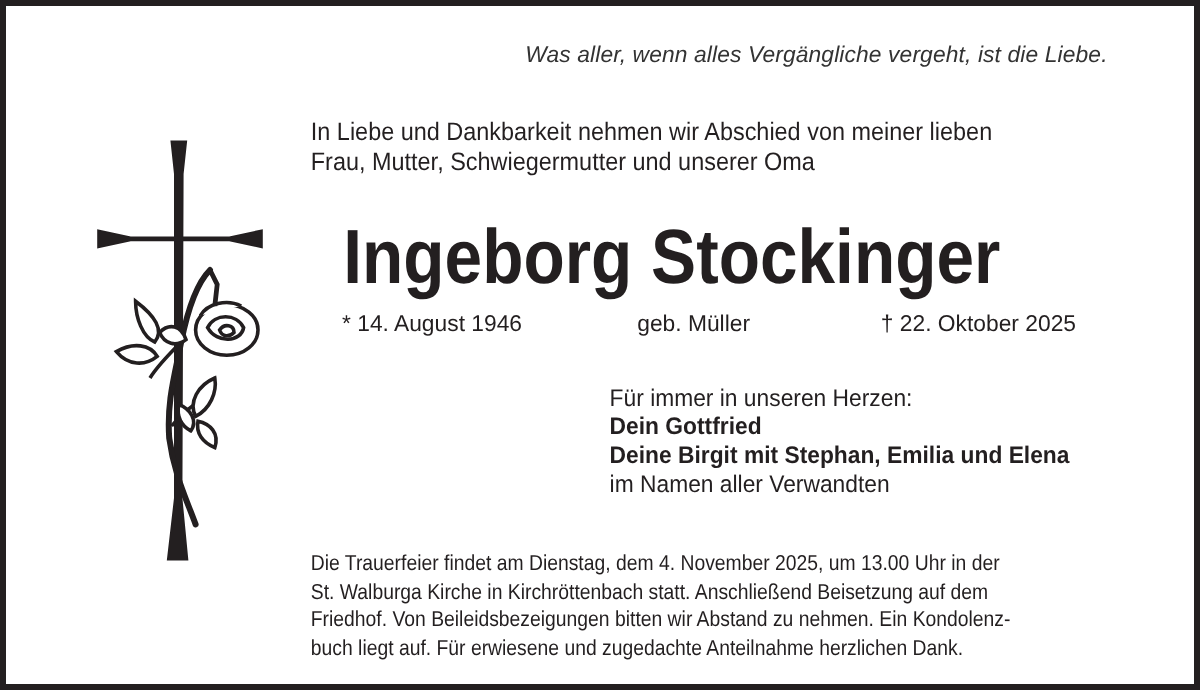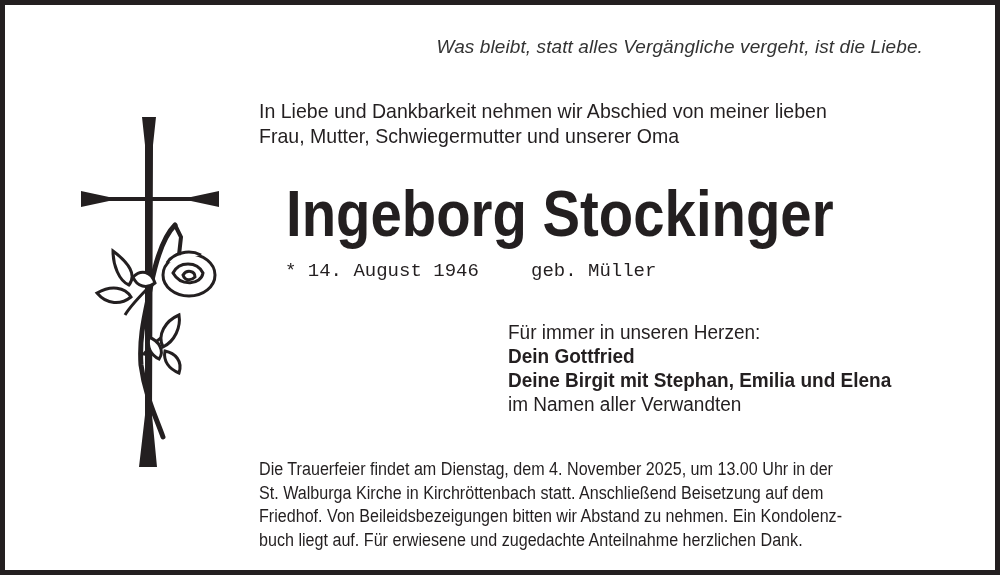--- a/index.html
+++ b/index.html
@@ -8,36 +8,36 @@
       position: absolute; left: 0; top: 0; width: 1000px; height: 575px;
       box-sizing: border-box; border: 5px solid #231f20; background: #ffffff;
     }
     .txt { position: absolute; color: #231f20; font-family: "Liberation Sans", "DejaVu Sans", sans-serif; white-space: nowrap; }
     .motto { right: 72px; top: 31px; font-size: 19px; font-style: italic; color: #333; letter-spacing: 0.1px; }
     .intro { left: 254px; top: 93px; font-size: 21px; line-height: 25px; transform: scaleX(0.93); transform-origin: left top; }
     .name {
       left: 281px; top: 172px; font-family: "Liberation Sans", sans-serif; font-weight: bold;
       font-size: 64px; letter-spacing: 0px; transform: scaleX(0.88); transform-origin: left top; line-height: 74px;
     }
-    .dates { top: 255px; font-size: 19px; font-family: Liberation Mono, monospace; }
+    .dates { top: 255px; font-size: 19px; font-family: Liberation Sans, sans-serif; }
     .born { left: 280px; }
     .maiden { left: 526px; }
     .died { left: 729px; }
     .mourners { left: 503px; top: 315px; font-size: 20px; line-height: 24px; transform: scaleX(0.95); transform-origin: left top; }
     .mourners .b { font-weight: bold; }
     .service { left: 254px; top: 453px; font-size: 18px; line-height: 23.6px; transform: scaleX(0.895); transform-origin: left top; }
     .service .line { display: block; }
     .cross { position: absolute; left: 74px; top: 110px; width: 142px; height: 360px; }
   </style>
 </head>
 <body>
 
 <div class="frame">
 
-  <div class="txt motto">Was bleibt, statt alles Vergängliche vergeht, ist die Liebe.</div>
+  <div class="txt motto">Was aller, wenn alles Vergängliche vergeht, ist die Liebe.</div>
 
   <div class="txt intro">
     <div>In Liebe und Dankbarkeit nehmen wir Abschied von meiner lieben</div>
     <div>Frau, Mutter, Schwiegermutter und unserer Oma</div>
   </div>
 
   <svg class="cross" viewBox="0 0 142 360">
 
     <path d="M63 2 L77 2 L74 30 L73 300 L78 352 L60 352 L66 300 L66 30 Z" fill="#231f20"></path>
 
@@ -62,20 +62,21 @@
       <path d="M100 200 C102 212 96 226 84 232 C78 220 86 206 100 200 Z"></path>
       <path d="M70 222 C80 226 86 236 80 244 C72 240 68 232 70 222 Z"></path>
       <path d="M86 236 C96 238 104 246 100 258 C90 254 84 246 86 236 Z"></path>
     </g>
   </svg>
 
   <div class="txt name">Ingeborg Stockinger</div>
 
   <div class="txt dates born">* 14. August 1946</div>
   <div class="txt dates maiden">geb. Müller</div>
+  <div class="txt dates died">† 22. Oktober 2025</div>
 
   <div class="txt mourners">
     <div>Für immer in unseren Herzen:</div>
     <div class="b">Dein Gottfried</div>
     <div class="b">Deine Birgit mit Stephan, Emilia und Elena</div>
     <div>im Namen aller Verwandten</div>
   </div>
 
   <div class="txt service">
     <span class="line">Die Trauerfeier findet am Dienstag, dem 4. November 2025, um 13.00 Uhr in der</span>

